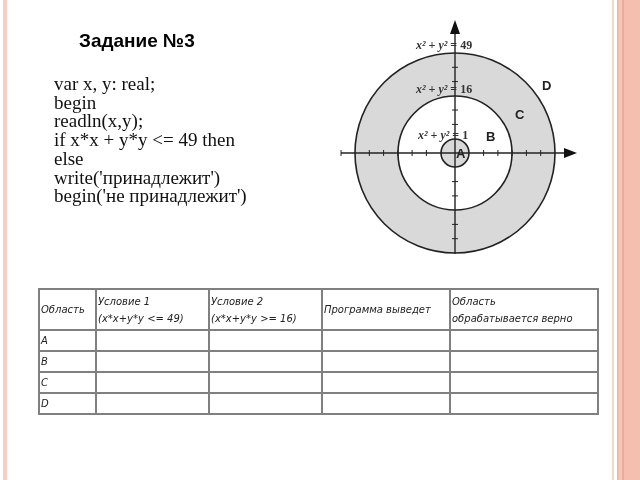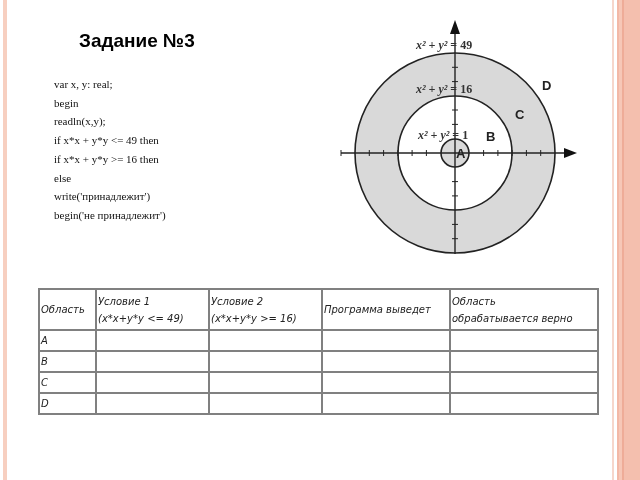--- a/index.html
+++ b/index.html
@@ -15,21 +15,21 @@
       background: linear-gradient(to right, #f3b8a6 0px, #f3b8a6 2px, #f6c7b7 2px, #f6c7b7 5px, #eeac98 5px, #eeac98 7px, #f4bfae 7px, #f4bfae 23px);
     }
     .title {
       position: absolute; left: 45px; top: 30px;
       font-family: Liberation Sans, sans-serif;
       font-weight: bold; font-size: 19px; color: #000000; margin-left: 34px;
     }
     .code {
       position: absolute; left: 54px; top: 75px;
       font-family: "Liberation Serif", serif;
-      font-size: 11px; line-height: 18.7px; color: #111;
+      font-size: 19px; line-height: 18.7px; color: #111;
     }
     .code div { white-space: pre; }
     .figure { position: absolute; left: 330px; top: 10px; width: 260px; height: 270px; }
     .figure svg { width: 260px; height: 270px; display: block; }
     .eq { font-family: "Liberation Serif", serif; font-style: italic; font-weight: bold; font-size: 12px; fill: #333; }
     .eq-num { font-style: normal; }
     .region-label { font-family: "Liberation Sans", sans-serif; font-weight: bold; font-size: 13px; fill: #222; }
 
     table.answers {
       position: absolute; left: 38px; top: 288px;
@@ -53,21 +53,20 @@
 <div class="right-line"></div>
 <div class="right-band"></div>
 
 <div class="title">Задание №3</div>
 
 <div class="code">
   <div>var x, y: real;</div>
   <div>begin</div>
   <div>readln(x,y);</div>
   <div>if x*x + y*y &lt;= 49 then</div>
-  <div>if x*x + y*y &gt;= 16 then</div>
   <div>else</div>
   <div>write('принадлежит')</div>
   <div>begin('не принадлежит')</div>
 </div>
 
 <div class="figure">
 
   <svg viewBox="0 0 260 270" xmlns="http://www.w3.org/2000/svg">
     <circle cx="125" cy="143" r="100" fill="#d9d9d9" stroke="#222" stroke-width="1.6"></circle>
     <circle cx="125" cy="143" r="57" fill="#ffffff" stroke="#222" stroke-width="1.6"></circle>

